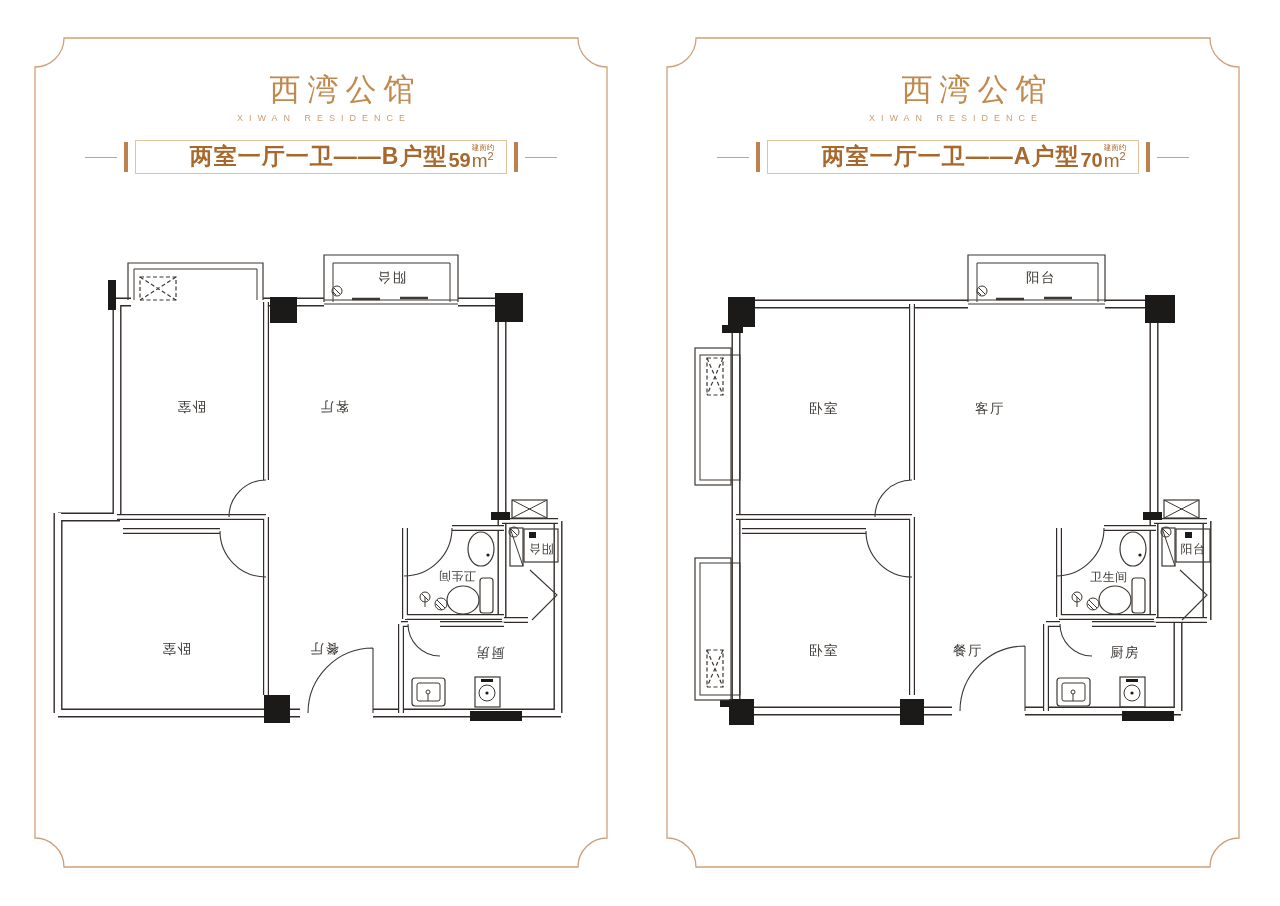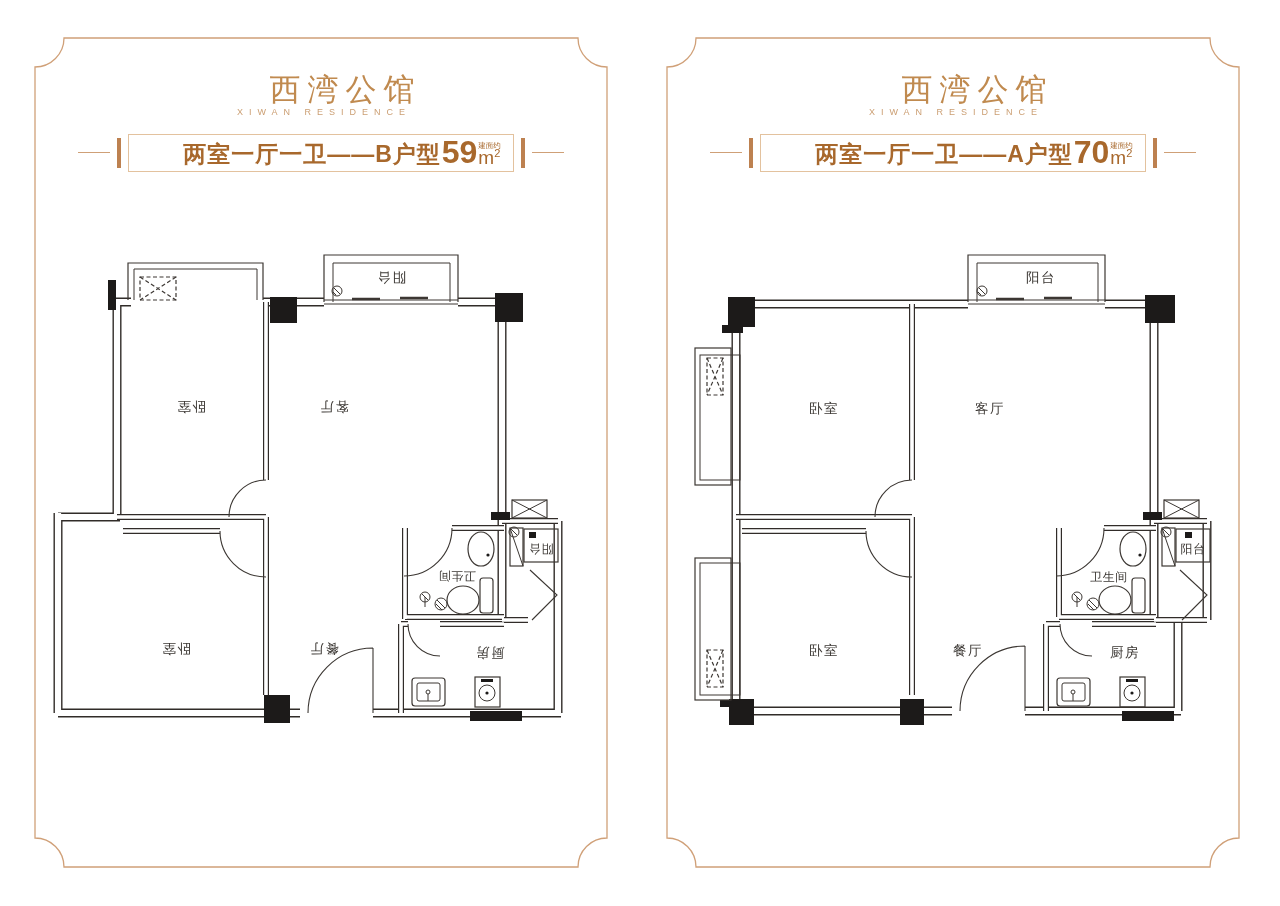--- a/index.html
+++ b/index.html
@@ -9,28 +9,28 @@
 
   .panel{position:absolute;top:37px;width:574px;height:831px;}
   .panel.left{left:34px;}
   .panel.right{left:666px;}
 
   .frame-svg{position:absolute;inset:0;width:574px;height:831px;}
 
   .hdr{position:absolute;top:0;left:0;width:100%;text-align:center;}
   .logo{margin-top:36px;font-size:31px;font-weight:500;color:#c08a4f;
         letter-spacing:7px;text-indent:7px;line-height:1.1;padding-left:42px;}
-  .logo-en{font-size:9px;color:#cb9e72;letter-spacing:6px;text-indent:6px;}
+  .logo-en{margin-top:6px;font-size:9px;color:#cb9e72;letter-spacing:6px;text-indent:6px;}
 
   .titlebar{margin-top:17px;display:flex;align-items:center;justify-content:center;}
   .deco-line{width:32px;height:1px;background:#cfa077;}
   .deco-bar{width:4px;height:30px;background:#bd8150;margin:0 7px;}
   .tbox{border:1px solid #e3c29e;padding:3px 12px 4px;display:flex;align-items:flex-end;}
   .tmain{font-size:23px;font-weight:bold;color:#a8682c;letter-spacing:1px;line-height:1.1;margin-left:42px;}
-  .tnum{font-size:32px;font-weight:bold;color:#a8682c;line-height:.9;margin-left:1px;}
+  .tnum{font-size:20px;font-weight:bold;color:#a8682c;line-height:.9;margin-left:1px;}
   .tunit{display:inline-flex;flex-direction:column;align-items:flex-start;margin-left:1px;}
   .tnote{font-size:7.5px;color:#a8682c;letter-spacing:0;line-height:1;}
   .tm{font-size:19px;font-weight:normal;color:#a8682c;line-height:.85;}
   .tm sup{font-size:11px;}
 
   .plan-svg{position:absolute;top:203px;width:540px;height:500px;}
   .panel.left  .plan-svg{left:6px;}
   .panel.right .plan-svg{left:14px;}
 
   

